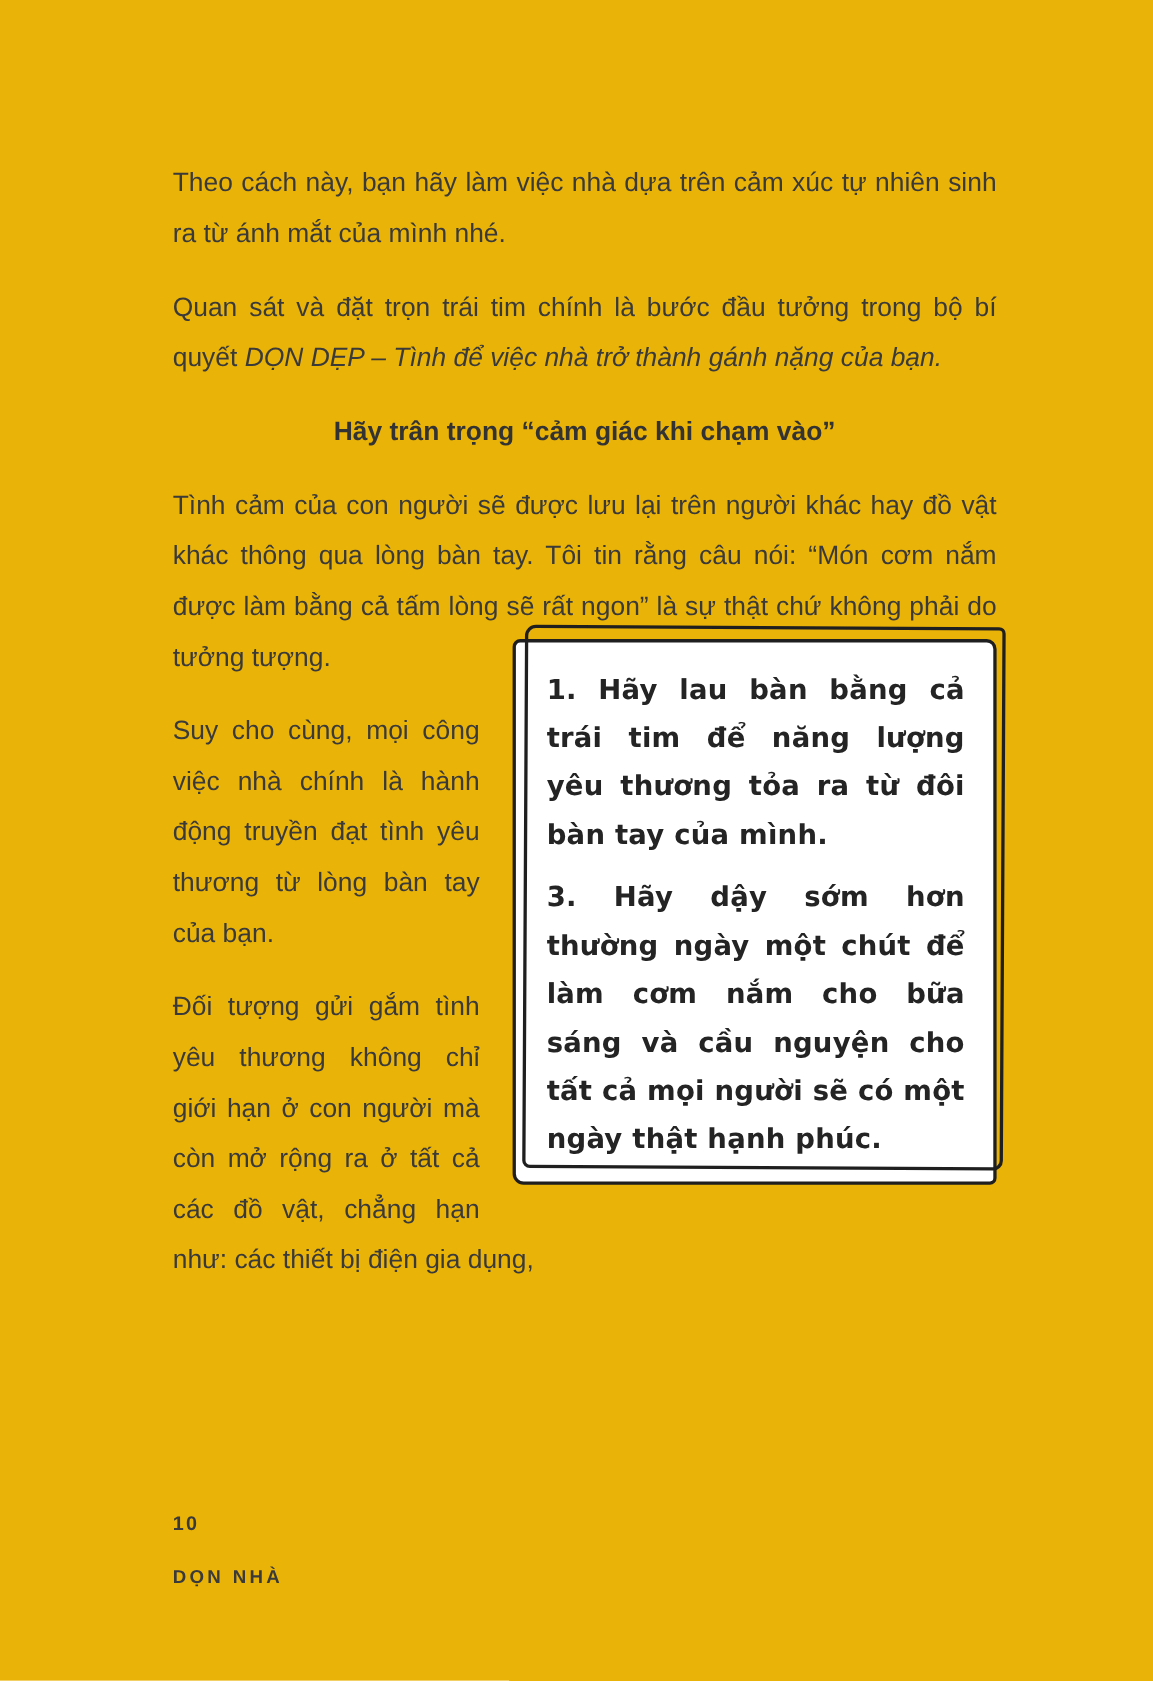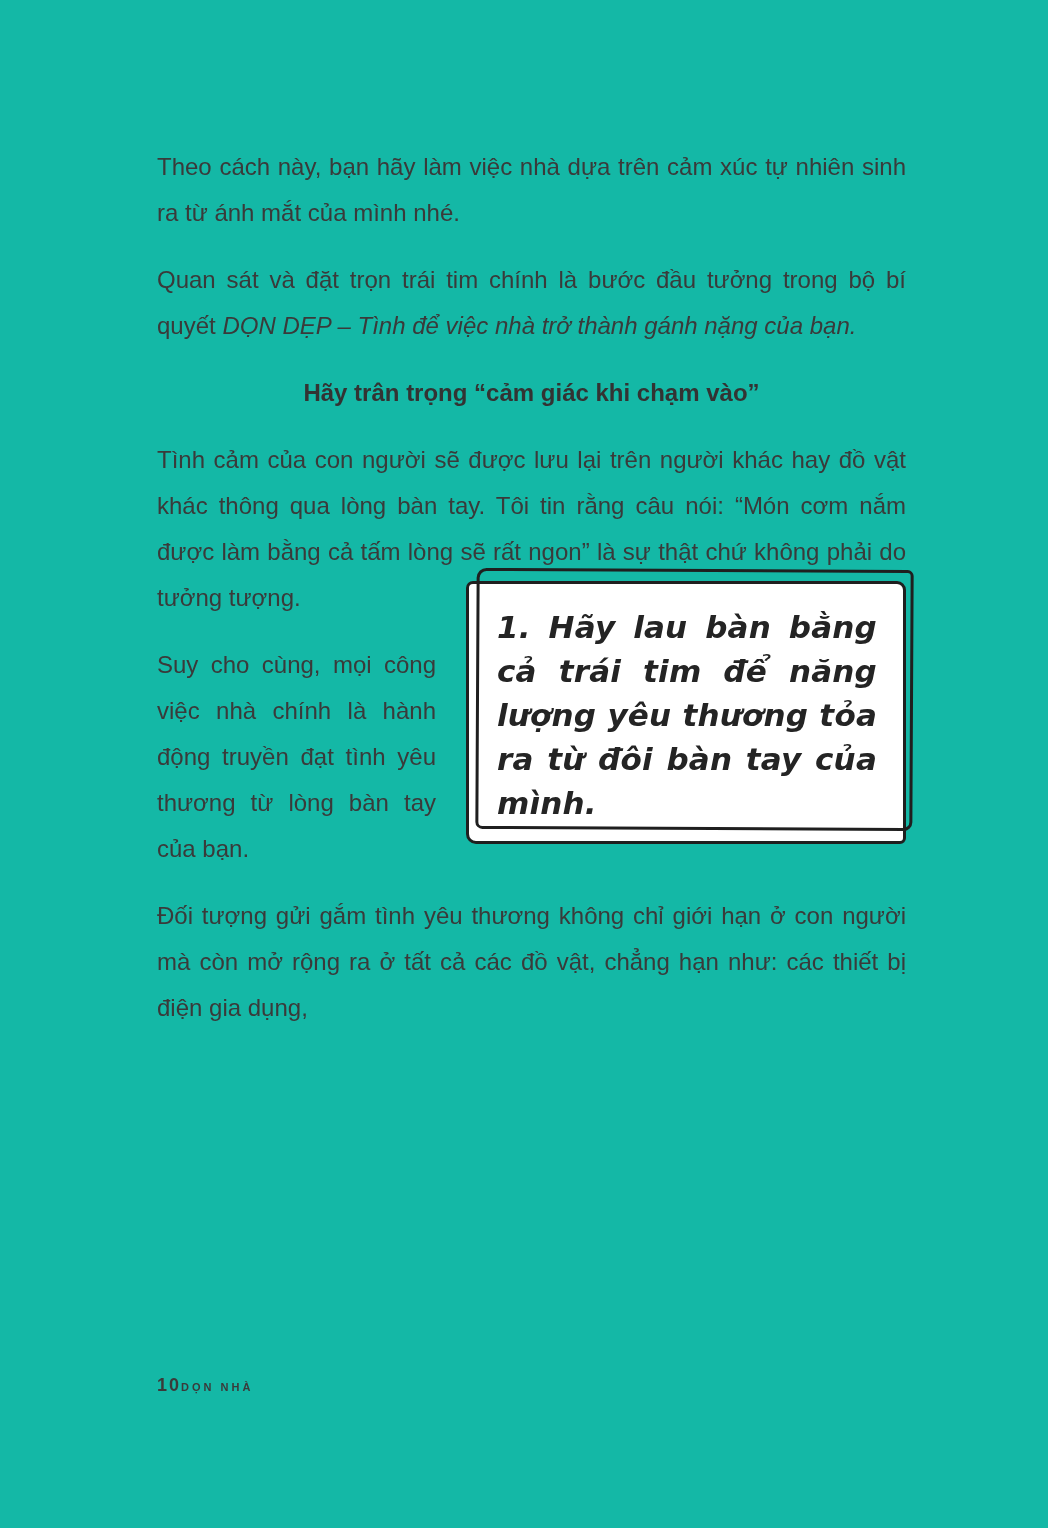--- a/index.html
+++ b/index.html
@@ -3,21 +3,21 @@
 <meta charset="utf-8">
 <style>
   * { margin: 0; padding: 0; box-sizing: border-box; }
   html, body { background: #ffffff; }
 
   .page {
     position: relative;
     width: 1048px;
     height: 1528px;
     margin: 0 auto;
-    background: #14b8a6;
+    background: #eab308;
     font-family: "Liberation Sans", sans-serif;
     color: #3a3a3a;
     padding: 144px 142px 0 157px;
     overflow: hidden;
   }
 
   .para {
     font-size: 24px;
     line-height: 46px;
     text-align: justify;
@@ -59,65 +59,67 @@
     border-radius: 10px 6px 9px 7px;
     transform: rotate(0.3deg);
     pointer-events: none;
   }
 
   .tips-item {
     position: relative;
     z-index: 1;
     font-family: "DejaVu Sans", sans-serif;
     font-weight: bold;
-    font-size: 31px;
+    font-size: 25px;
     line-height: 44px;
     letter-spacing: 0.2px;
     text-align: justify;
     color: #242424;
     margin-bottom: 13px;
-    font-style: italic;
   }
   .tips-item:last-child { margin-bottom: 0; }
 
   .footer {
     position: absolute;
     left: 157px;
     top: 1375px;
     display: flex;
     align-items: baseline;
+    gap: 28px;
     font-weight: bold;
     color: #3a3a3a;
+    flex-direction: column;
   }
   .footer .page-number {
     font-size: 18px;
     letter-spacing: 2px;
   }
   .footer .book-title {
-    font-size: 11px;
+    font-size: 17px;
     letter-spacing: 3px;
   }
 </style>
 </head>
 <body>
 
 <div class="page">
 
   <div class="para">Theo cách này, bạn hãy làm việc nhà dựa trên cảm xúc tự nhiên sinh ra từ ánh mắt của mình nhé.</div>
 
   <div class="para">
     <span>Quan sát và đặt trọn trái tim chính là bước đầu tưởng trong bộ bí quyết </span><span class="italic-part">DỌN DẸP – Tình để việc nhà trở thành gánh nặng của bạn.</span>
   </div>
 
   <div class="section-heading">Hãy trân trọng “cảm giác khi chạm vào”</div>
 
   <div class="para">
     <span>Tình cảm của con người sẽ được lưu lại trên người khác hay đồ vật khác thông qua lòng bàn tay. Tôi tin rằng câu nói: “Món cơm nắm được làm bằng cả tấm lòng sẽ rất ngon” là sự</span>
     <aside class="tips-box">
       <div class="tips-item">1. Hãy lau bàn bằng cả trái tim để năng lượng yêu thương tỏa ra từ đôi bàn tay của mình.</div>
+      <div class="tips-item">3. Hãy dậy sớm hơn thường ngày một chút để làm cơm nắm cho bữa sáng và cầu nguyện cho tất cả mọi người sẽ có một ngày thật hạnh phúc.</div>
     </aside>
     <span class="last-part">thật chứ không phải do tưởng tượng.</span>
   </div>
 
   <div class="para">Suy cho cùng, mọi công việc nhà chính là hành động truyền đạt tình yêu thương từ lòng bàn tay của bạn.</div>
 
   <div class="para">Đối tượng gửi gắm tình yêu thương không chỉ giới hạn ở con người mà còn mở rộng ra ở tất cả các đồ vật, chẳng hạn như: các thiết bị điện gia dụng,</div>
 
   <div class="footer">
     <span class="page-number">10</span>

